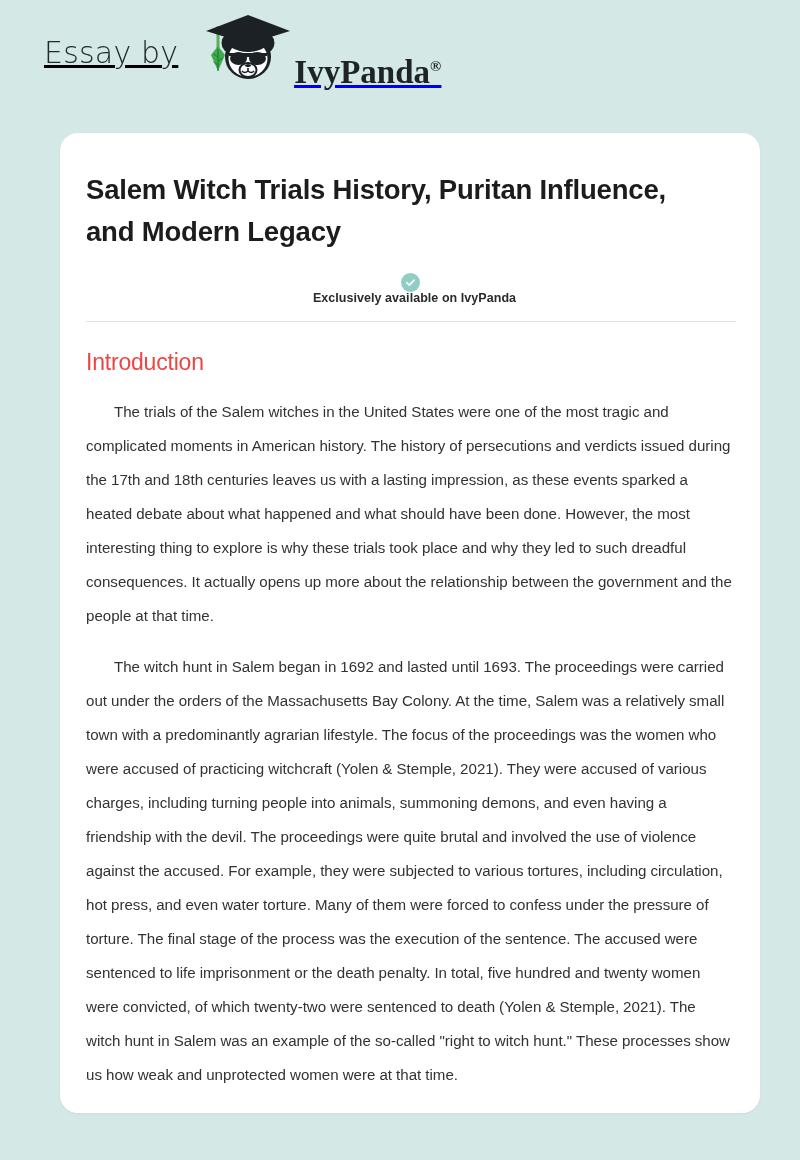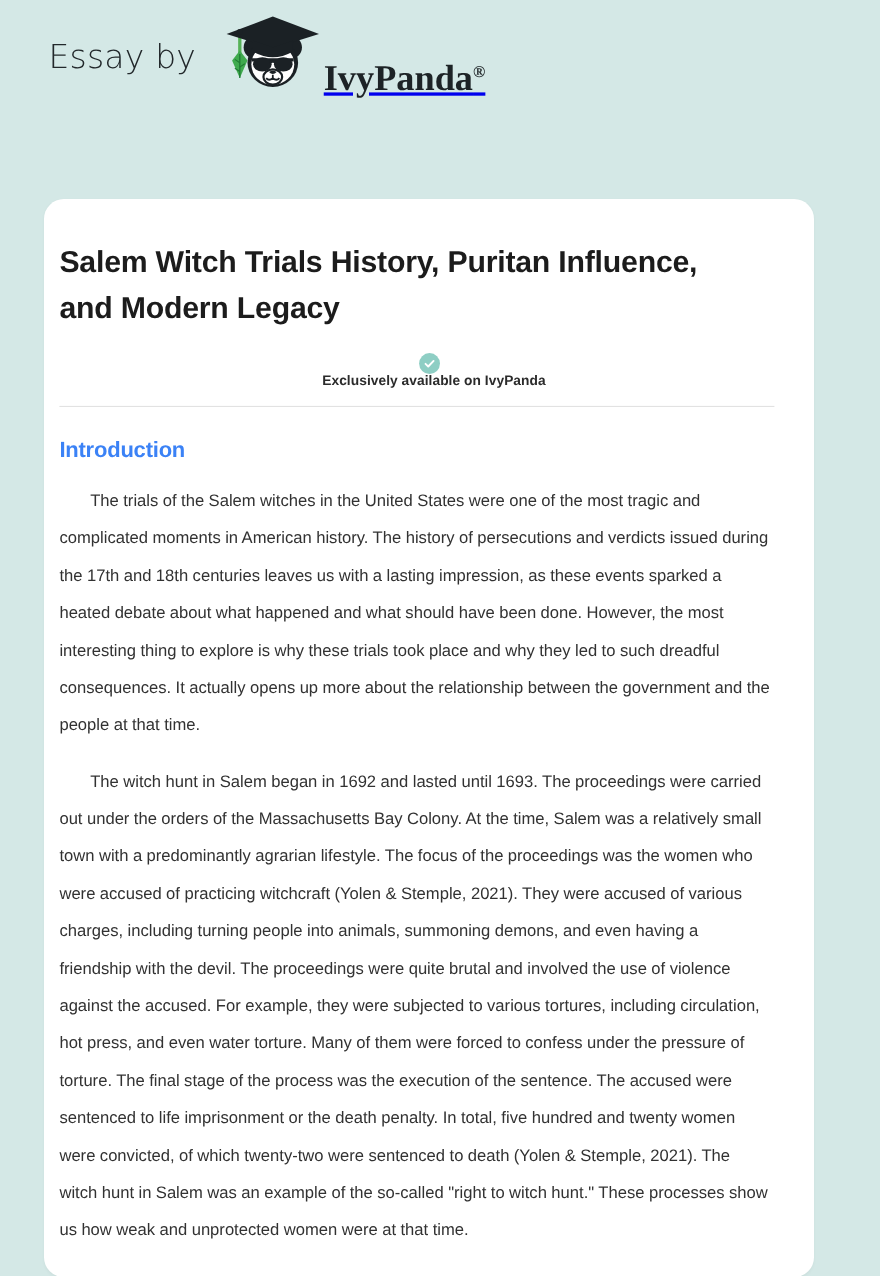--- a/index.html
+++ b/index.html
@@ -15,20 +15,21 @@
     overflow: hidden;
   }
 
   
   .page-header {
     display: flex;
     align-items: center;
     padding: 34px 0 0 44px;
     height: 72px;
     box-sizing: border-box;
+    text-decoration: underline;
   }
   .header-essay-by {
     font-family: "DejaVu Sans", sans-serif;
     font-size: 30px;
     font-weight: 300;
     color: #22282b;
     letter-spacing: 0.2px;
     line-height: 1;
     white-space: nowrap;
   }
@@ -59,31 +60,30 @@
     font-size: 15px;
     font-weight: bold;
     color: #1d2326;
     vertical-align: super;
     line-height: 1;
   }
 
   
   .doc-card {
     position: absolute;
-    left: 40px;
+    left: 60px;
     top: 133px;
     width: 700px;
     height: 980px;
     background: #ffffff;
     border-radius: 18px;
     box-sizing: border-box;
-    padding: 0 14px;
+    padding: 0 26px;
     box-shadow: 0 1px 3px rgba(0,0,0,0.04);
     overflow: hidden;
-    margin-top: 48px;
   }
 
   .doc-inner {
     padding: 0;
   }
 
   .doc-title {
     margin: 0;
     padding-top: 36px;
     font-family: "Liberation Sans", sans-serif;
@@ -126,23 +126,23 @@
     border: 0;
     border-top: 1px solid #e2e2e2;
     margin: 17px 0 0 0;
     width: 650px;
   }
 
   .section-heading {
     margin: 0;
     padding-top: 26px;
     font-family: "Liberation Sans", sans-serif;
-    font-size: 20px;
-    font-weight: bold;
-    color: #3b82f6;
+    font-size: 23px;
+    font-weight: normal;
+    color: #ef4444;
     line-height: 1.3;
     letter-spacing: -0.2px;
   }
 
   .body-paragraph {
     margin: 0;
     padding-top: 17px;
     font-family: "Liberation Sans", sans-serif;
     font-size: 15.1px;
     line-height: 34px;

